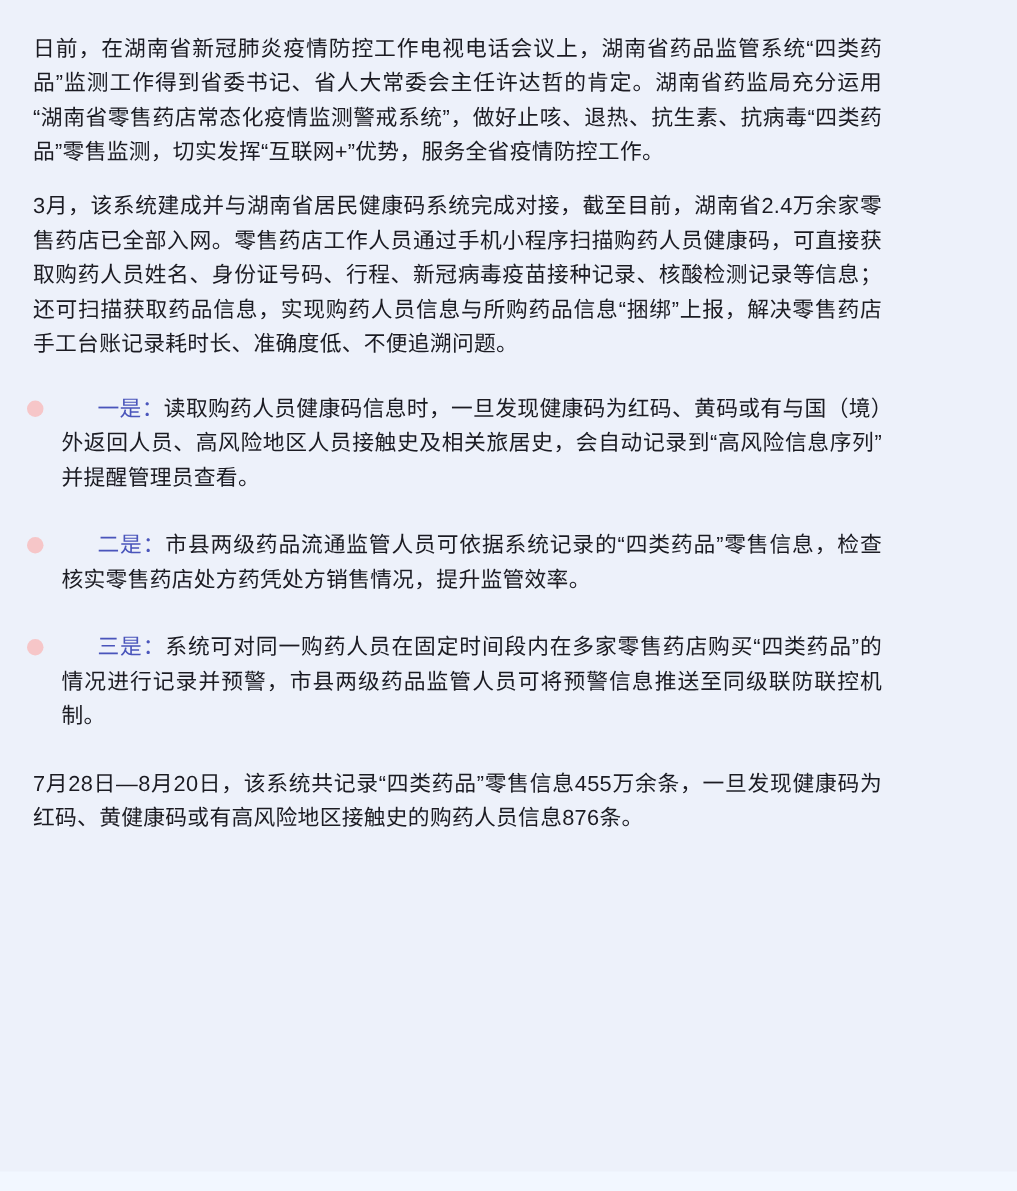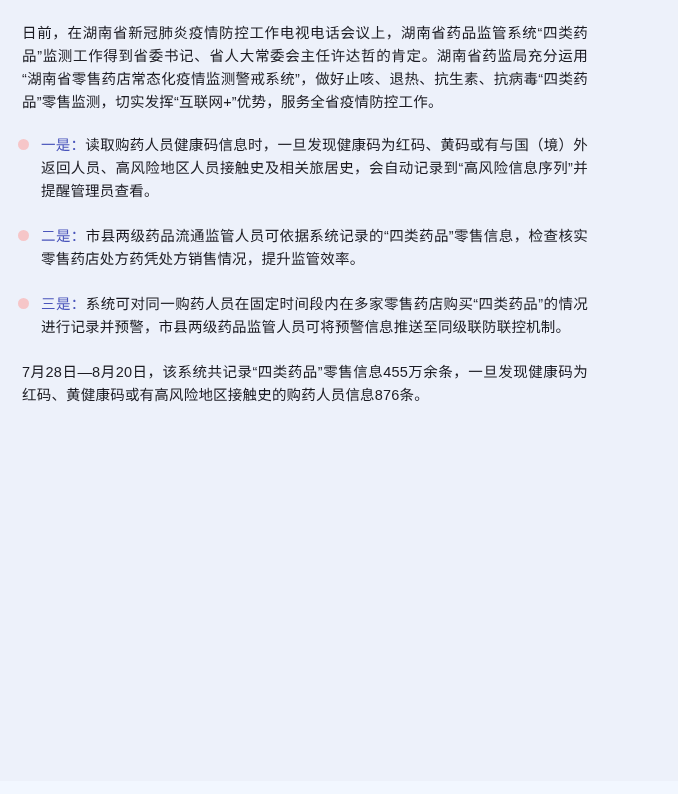--- a/index.html
+++ b/index.html
@@ -36,33 +36,35 @@
     position: absolute;
     left: -4px;
     top: 5px;
     width: 11px;
     height: 11px;
     border-radius: 50%;
     background: var(--dot, #f6c6c8);
   }
   .blabel {
     color: var(--accent, #4a55bb);
+    margin-left: 24px;
   }
   .footer-strip {
     position: absolute;
     left: 0;
     bottom: 0;
     width: 678px;
     height: 13px;
     background: var(--strip, #f2f7ff);
   }
 </style>
 </head>
 <body style="--bg: #edf1fa; --fg: #1b1b22; --accent: #4a55bb; --dot: #f6c6c8; --strip: #f2f7ff;">
 
 <main class="article">
     <p class="para">日前，在湖南省新冠肺炎疫情防控工作电视电话会议上，湖南省药品监管系统“四类药品”监测工作得到省委书记、省人大常委会主任许达哲的肯定。湖南省药监局充分运用“湖南省零售药店常态化疫情监测警戒系统”，做好止咳、退热、抗生素、抗病毒“四类药品”零售监测，切实发挥“互联网+”优势，服务全省疫情防控工作。</p>
+    <p class="para">3月，该系统建成并与湖南省居民健康码系统完成对接，截至目前，湖南省2.4万余家零售药店已全部入网。零售药店工作人员通过手机小程序扫描购药人员健康码，可直接获取购药人员姓名、身份证号码、行程、新冠病毒疫苗接种记录、核酸检测记录等信息；还可扫描获取药品信息，实现购药人员信息与所购药品信息“捆绑”上报，解决零售药店手工台账记录耗时长、准确度低、不便追溯问题。</p>
     <div class="bullet"><span class="dot"></span><span class="blabel">一是：</span><span>读取购药人员健康码信息时，一旦发现健康码为红码、黄码或有与国（境）外返回人员、高风险地区人员接触史及相关旅居史，会自动记录到“高风险信息序列”并提醒管理员查看。</span></div>
     <div class="bullet"><span class="dot"></span><span class="blabel">二是：</span><span>市县两级药品流通监管人员可依据系统记录的“四类药品”零售信息，检查核实零售药店处方药凭处方销售情况，提升监管效率。</span></div>
     <div class="bullet"><span class="dot"></span><span class="blabel">三是：</span><span>系统可对同一购药人员在固定时间段内在多家零售药店购买“四类药品”的情况进行记录并预警，市县两级药品监管人员可将预警信息推送至同级联防联控机制。</span></div>
     <p class="para">7月28日—8月20日，该系统共记录“四类药品”零售信息455万余条，一旦发现健康码为红码、黄健康码或有高风险地区接触史的购药人员信息876条。</p>
   </main>
 <div class="footer-strip"></div>
 
 </body></html>

